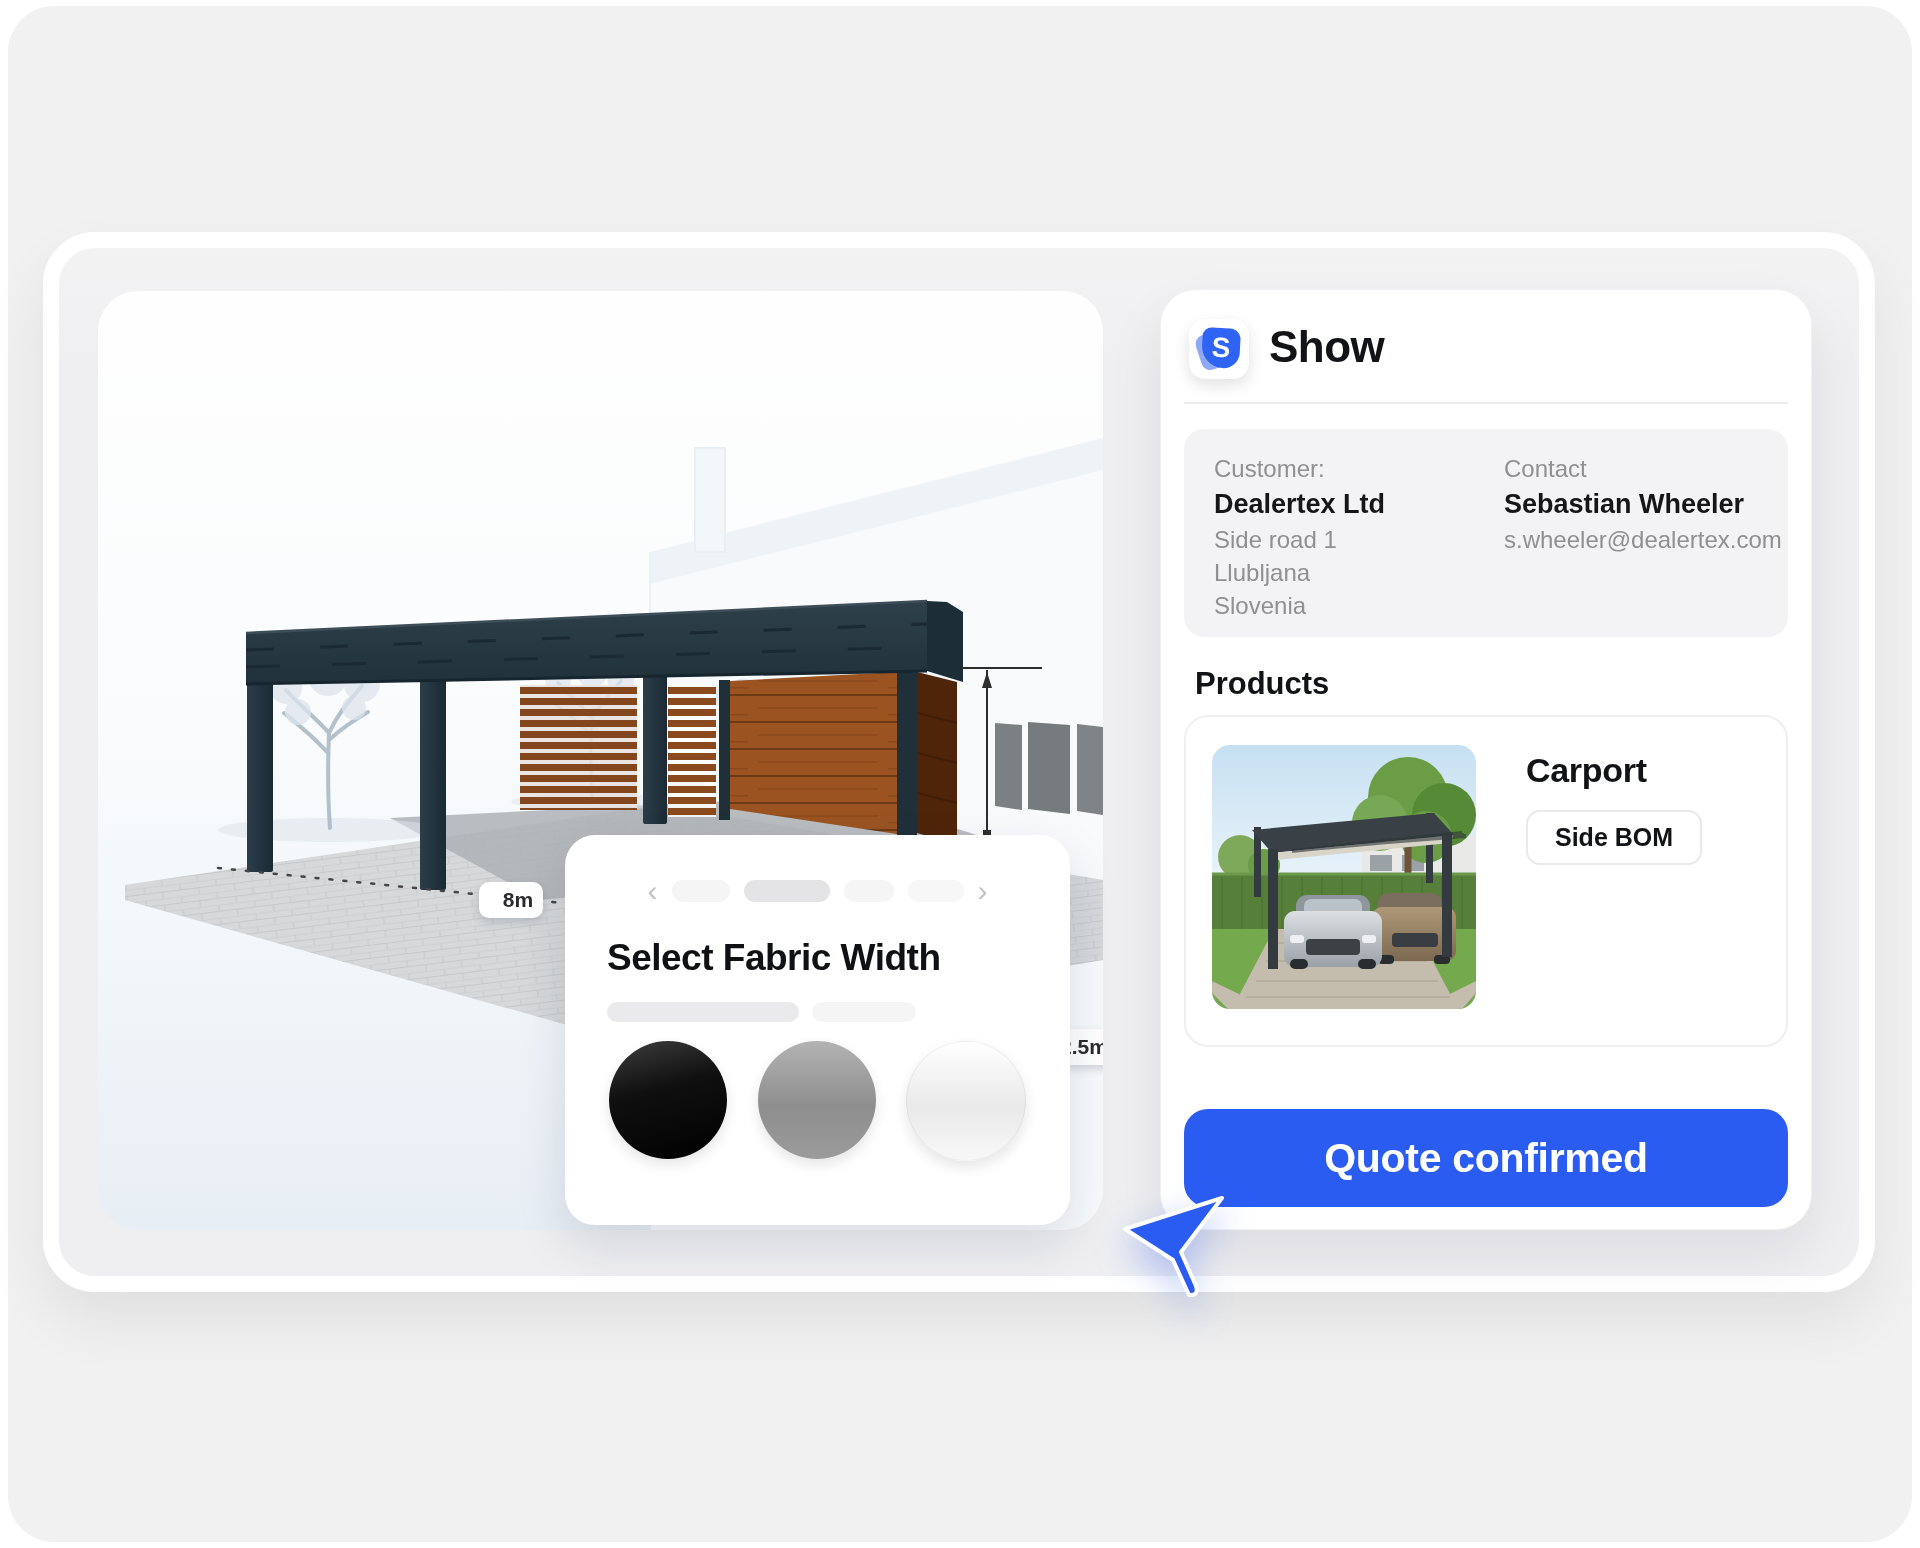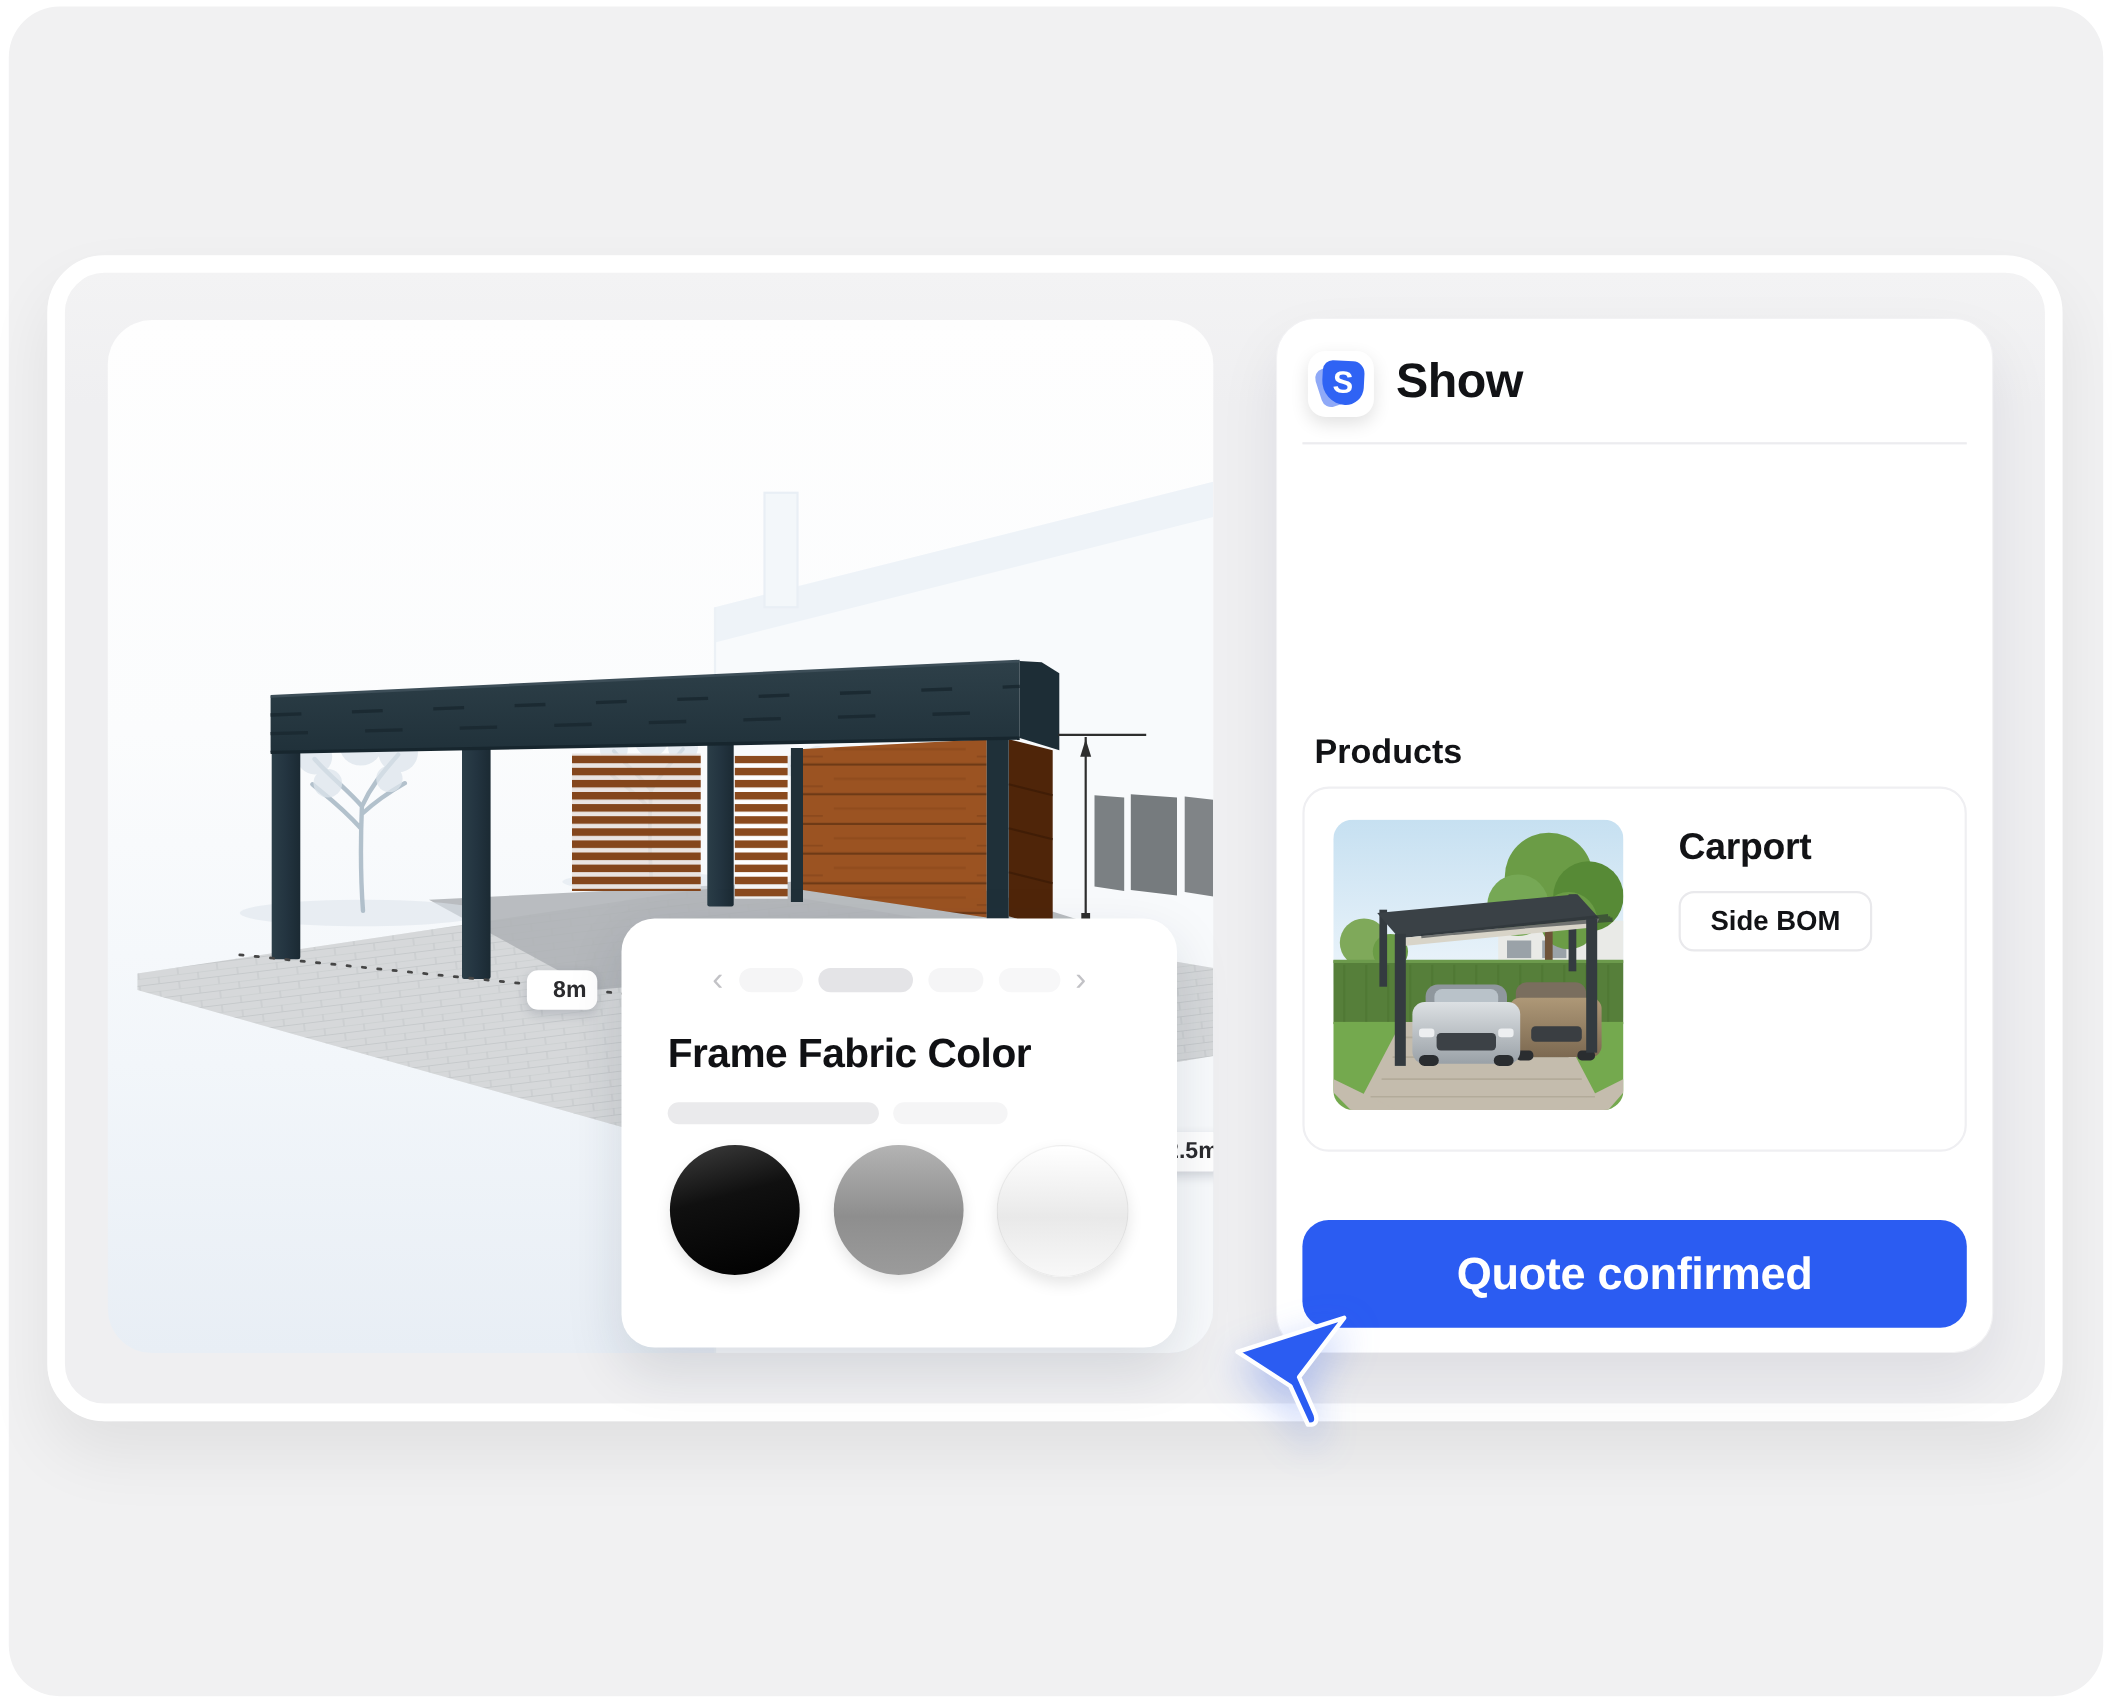--- a/index.html
+++ b/index.html
@@ -213,38 +213,52 @@
 
   <div class="abs fabric-panel">
     <div class="carousel">
       <span class="chev">‹</span>
       <span class="pill pill1"></span>
       <span class="pill pill2"></span>
       <span class="pill pill3"></span>
       <span class="pill pill4"></span>
       <span class="chev">›</span>
     </div>
-    <div class="fabric-title">Frame Fabric Color</div>
+    <div class="fabric-title">Select Fabric Width</div>
     <div class="ph-bar ph-bar1"></div>
     <div class="ph-bar ph-bar2"></div>
     <div class="swatch swatch-black"></div>
     <div class="swatch swatch-gray"></div>
     <div class="swatch swatch-white"></div>
   </div>
 
   <div class="abs quote-panel">
     <div class="q-logo">
       <div class="q-logo-back"></div>
       <div class="q-logo-front">
         <span>S</span>
       </div>
     </div>
     <div class="q-title">Show</div>
     <div class="q-divider"></div>
 
+    <div class="cust-box">
+      <div class="cust-col cust-col-left">
+        <div class="meta-label">Customer:</div>
+        <div class="meta-name">Dealertex Ltd</div>
+        <div class="meta-line">Side road 1</div>
+        <div class="meta-line">Llubljana</div>
+        <div class="meta-line">Slovenia</div>
+      </div>
+      <div class="cust-col cust-col-right">
+        <div class="meta-label">Contact</div>
+        <div class="meta-name">Sebastian Wheeler</div>
+        <div class="meta-line">s.wheeler@dealertex.com</div>
+      </div>
+    </div>
 
     <div class="products-heading">Products</div>
 
     <div class="product-card">
       <div class="product-img">
         <svg width="264" height="264" viewBox="0 0 264 264">
           <defs>
             <linearGradient id="skyG" x1="0" y1="0" x2="0" y2="1">
               <stop offset="0" stop-color="#C6E0F1"></stop>
                 <stop offset="1" stop-color="#EDF5FB"></stop>

